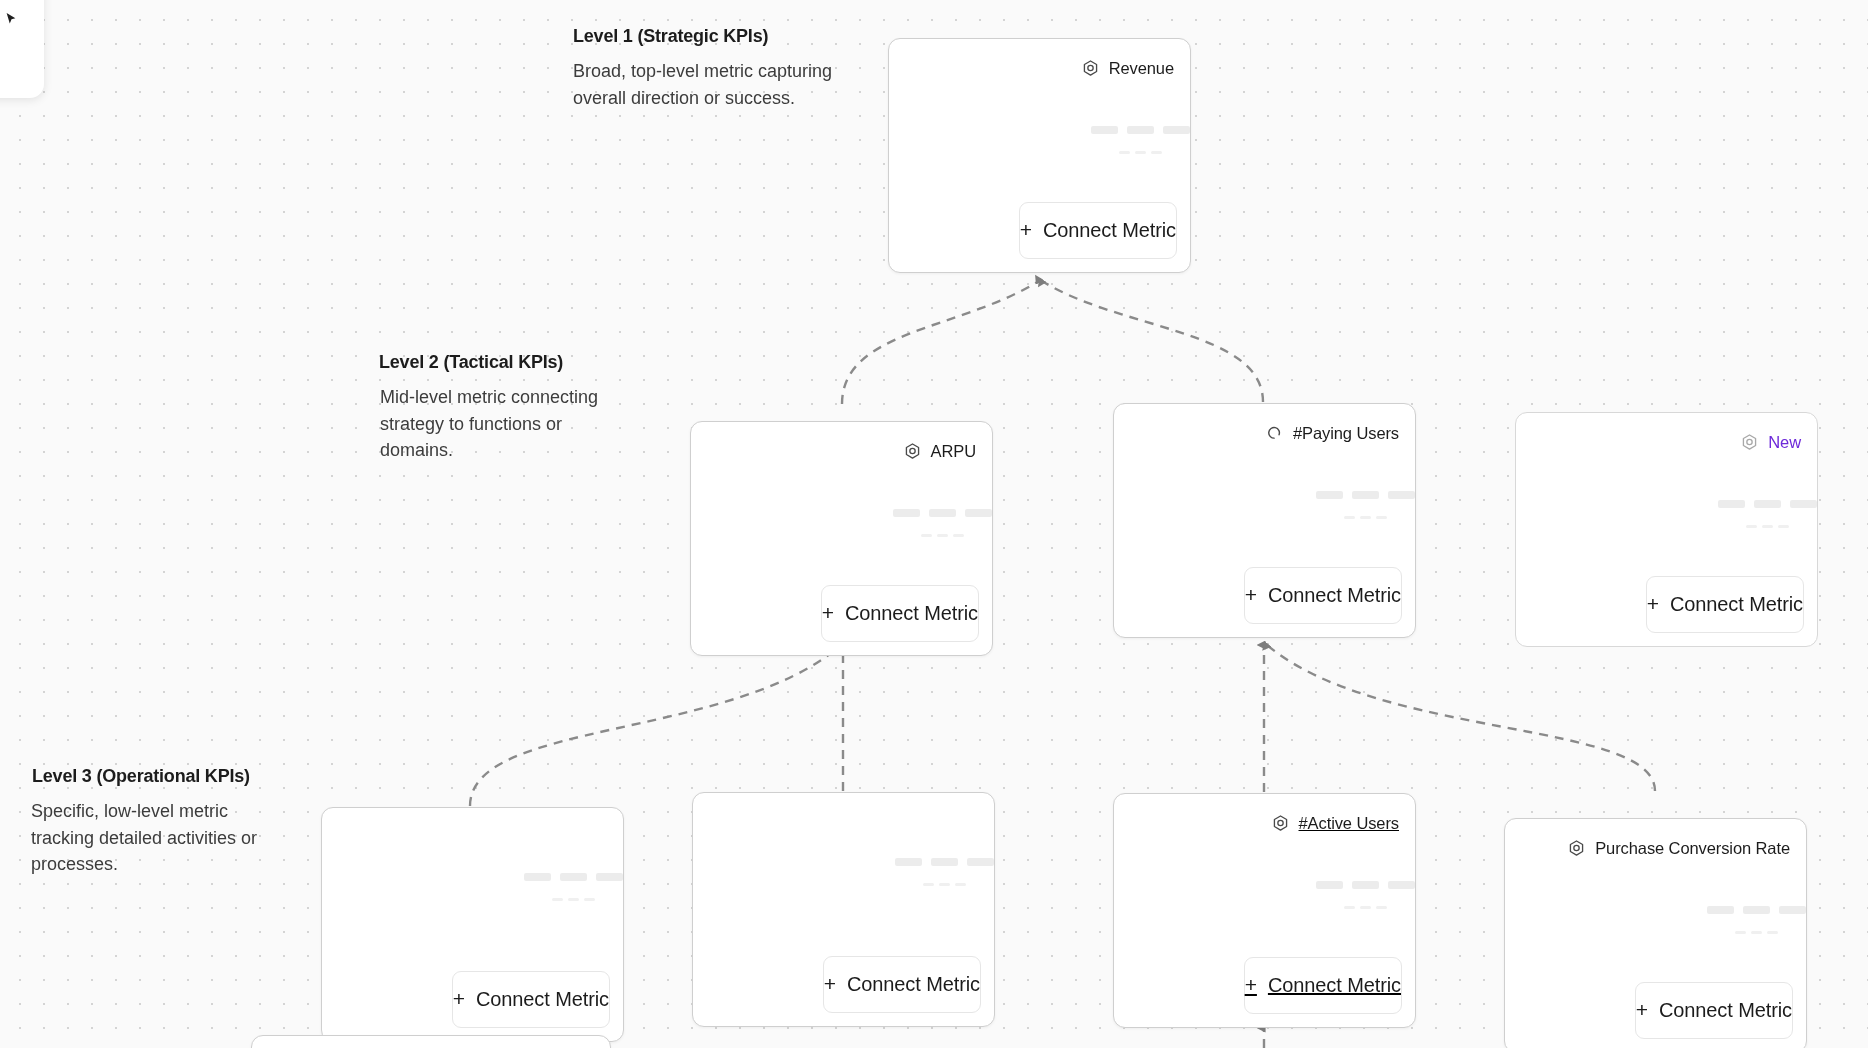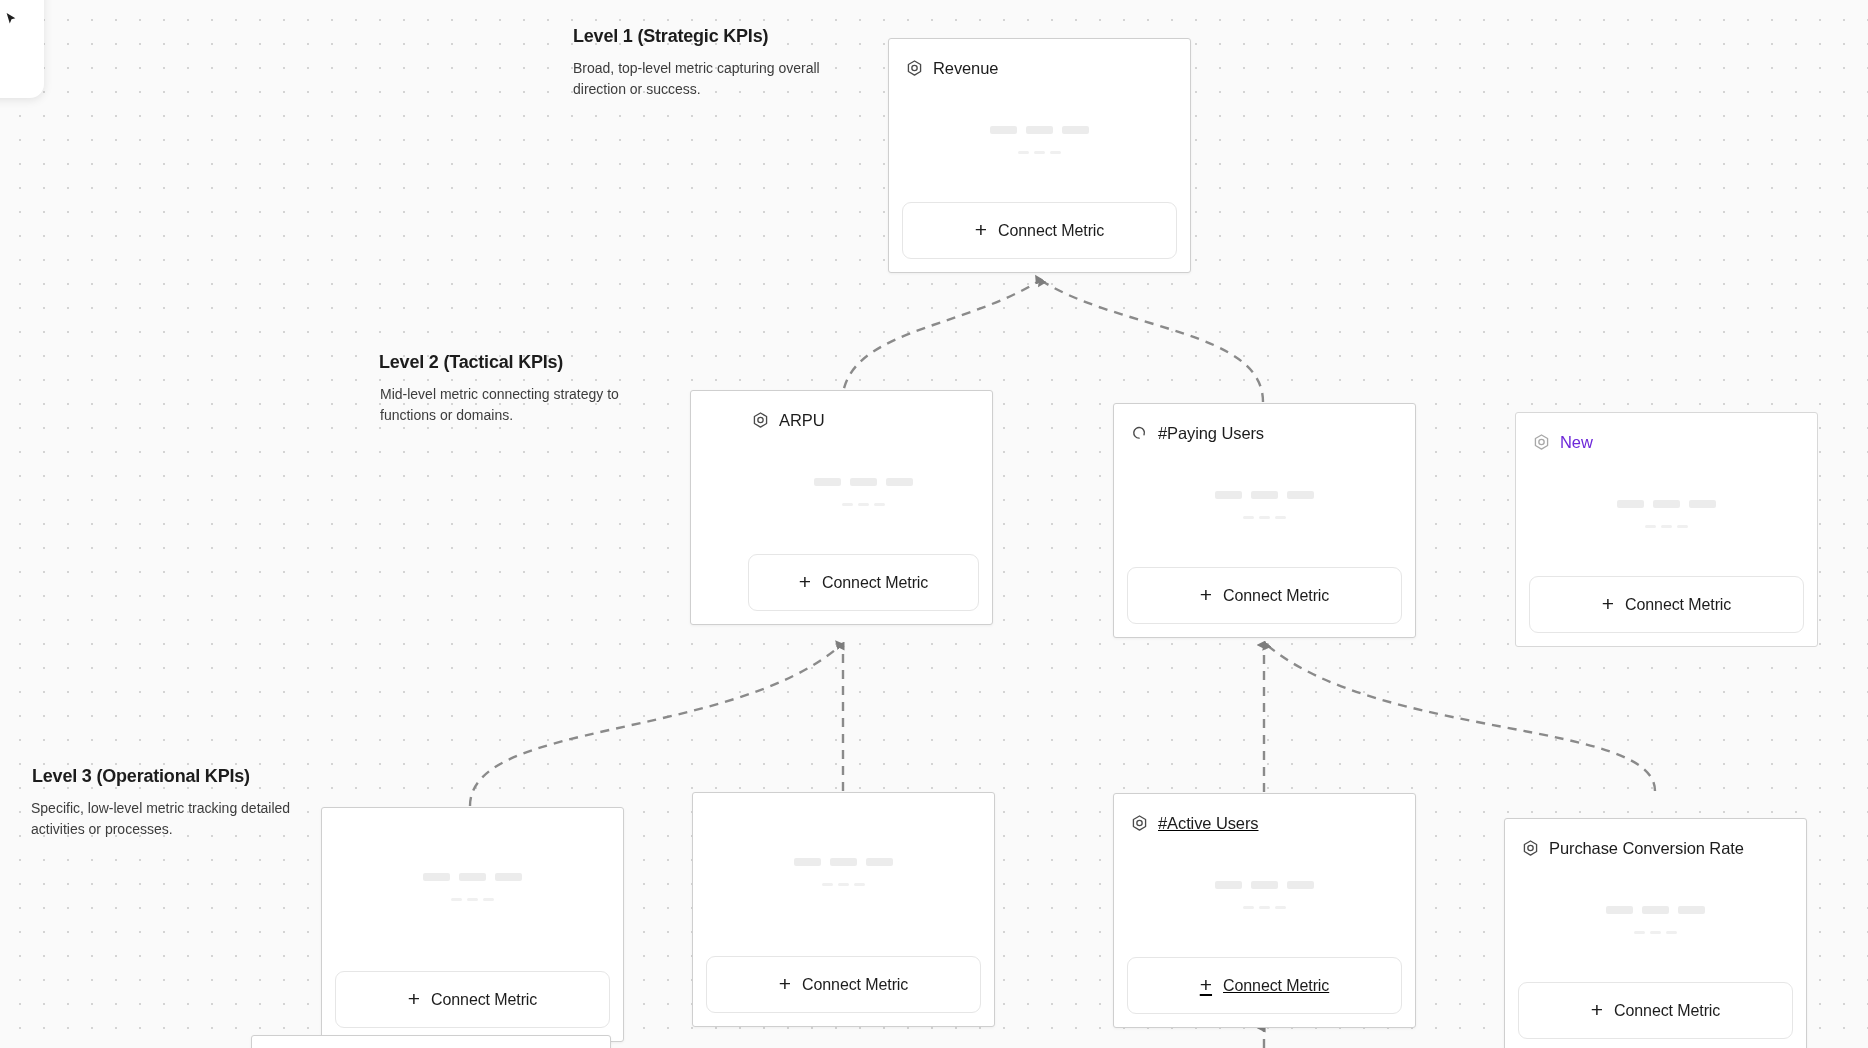--- a/index.html
+++ b/index.html
@@ -49,42 +49,43 @@
   .level-label { position:absolute; z-index:3; }
   .level-label .lv-title {
     font-size:18px;
     font-weight:700;
     color:#1c1c1c;
     letter-spacing:-0.2px;
     white-space:nowrap;
   }
   .level-label .lv-desc {
     margin-top:11px;
-    font-size:14px;
+    font-size:18px;
     line-height:1.48;
     color:#3c3c3c;
     max-width:260px;
   }
   #label-l1 { left:573px; top:26px; }
   #label-l2 { left:379px; top:352px; }
   #label-l3 { left:32px; top:766px; }
   #label-l2 .lv-desc { margin-left:1px; }
   #label-l3 .lv-desc { margin-left:-1px; }
 
   
   .card {
     position:absolute;
     width:303px; height:235px;
     background:#ffffff;
     border:1px solid #cfcfcf;
-    border-radius:3px;
+    border-radius:12px;
     z-index:4;
     display:flex;
     flex-direction:column;
     box-shadow:0 1px 3px rgba(0,0,0,0.05);
+    align-items:flex-end;
   }
   .card.ghost {
     border-color:#d8d8d8;
     box-shadow:none;
   }
   .card-head {
     display:flex;
     align-items:center;
     gap:9px;
     padding:15px 16px 0 16px;
@@ -143,29 +144,29 @@
     font-family:"Liberation Sans", sans-serif;
   }
   .connect-btn .plus {
     font-size:21px;
     font-weight:400;
     color:#1c1c1c;
     line-height:1;
     margin-top:-2px;
   }
   .connect-btn .lbl {
-    font-size:16px;
+    font-size:20px;
     font-weight:500;
     color:#1c1c1c;
     letter-spacing:-0.1px;
   }
 
   
   #card-revenue     { left:888px;  top:38px;  }
-  #card-arpu        { left:690px;  top:390px;padding-left:44px; }
+  #card-arpu        { left:690px;  top:421px;padding-left:44px; }
   #card-paying      { left:1113px; top:403px; }
   #card-new         { left:1515px; top:412px; }
   #card-purchases   { left:321px;  top:807px; }
   #card-aov         { left:692px;  top:792px; }
   #card-active      { left:1113px; top:793px;text-decoration:underline; }
   #card-pcr         { left:1504px; top:818px; }
   #card-partial     { left:251px;  top:1035px; width:360px; height:120px; }
 </style>
 </head>
 <body>

